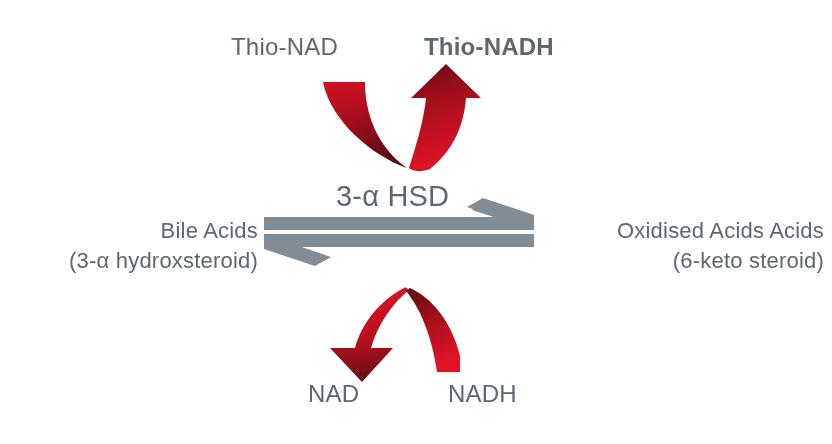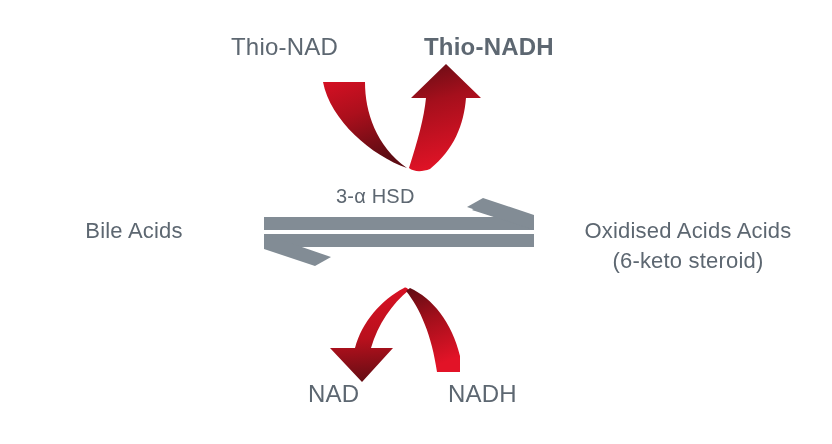--- a/index.html
+++ b/index.html
@@ -30,28 +30,28 @@
     font-family: "Liberation Sans", sans-serif;
     font-weight: 400;
     white-space: nowrap;
     letter-spacing: 0.2px;
   }
   .lbl-cofactor {
     font-size: 24px;
     line-height: 28px;
   }
   .lbl-enzyme {
-    font-size: 20px;
+    font-size: 29px;
     line-height: 26px;
     text-align: right;
   }
   .lbl-substrate {
     font-size: 22px;
     line-height: 30px;
-    text-align: center;
+    text-align: right;
   }
   .lbl-substrate .sub-line2 {
     display: block;
   }
   #label-thio-nad     { left: 231px; top: 33px; }
   #label-thio-nadh    { left: 424px; top: 33px; font-weight: bold; }
   #label-enzyme       { left: 336px; top: 183px; }
   #label-bile-acids   { left: 10px;  top: 216px; width: 248px; }
   #label-ox-bile      { left: 552px; top: 216px; width: 272px; }
   #label-nad          { left: 308px; top: 380px; }
@@ -139,20 +139,21 @@
   </svg>
 
   <div class="lbl lbl-cofactor" id="label-thio-nad">Thio-NAD</div>
 
   <div class="lbl lbl-cofactor" id="label-thio-nadh">Thio-NADH</div>
 
   <div class="lbl lbl-enzyme" id="label-enzyme">3-α HSD</div>
 
   <div class="lbl lbl-substrate" id="label-bile-acids">
     <span>Bile Acids</span>
+    <span class="sub-line2">(3-α hydroxsteroid)</span>
   </div>
 
   <div class="lbl lbl-substrate" id="label-ox-bile">
     <span>Oxidised Acids Acids</span>
     <span class="sub-line2">(6-keto steroid)</span>
   </div>
 
   <div class="lbl lbl-cofactor" id="label-nad">NAD</div>
 
   <div class="lbl lbl-cofactor" id="label-nadh">NADH</div>

